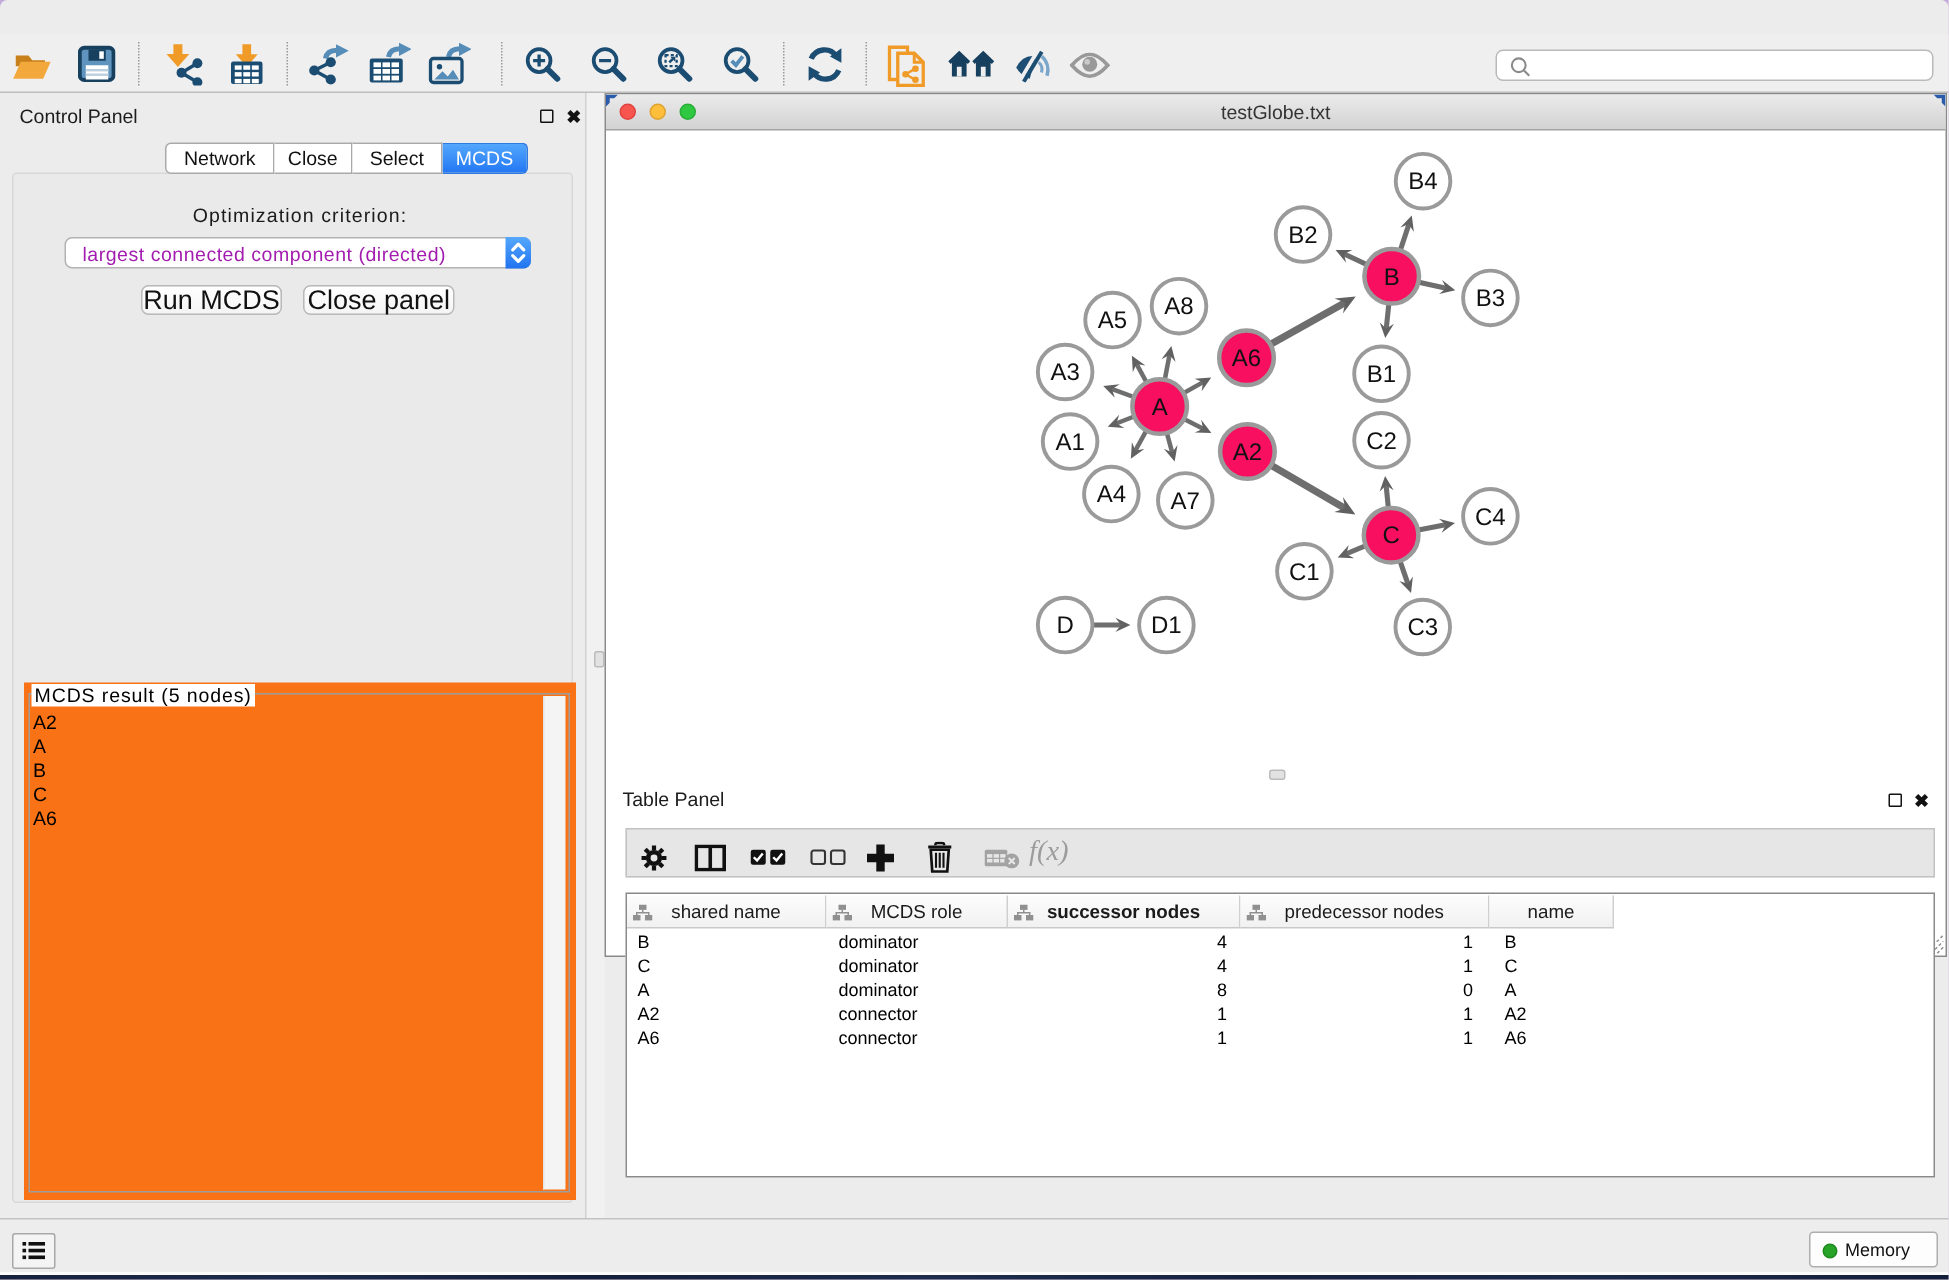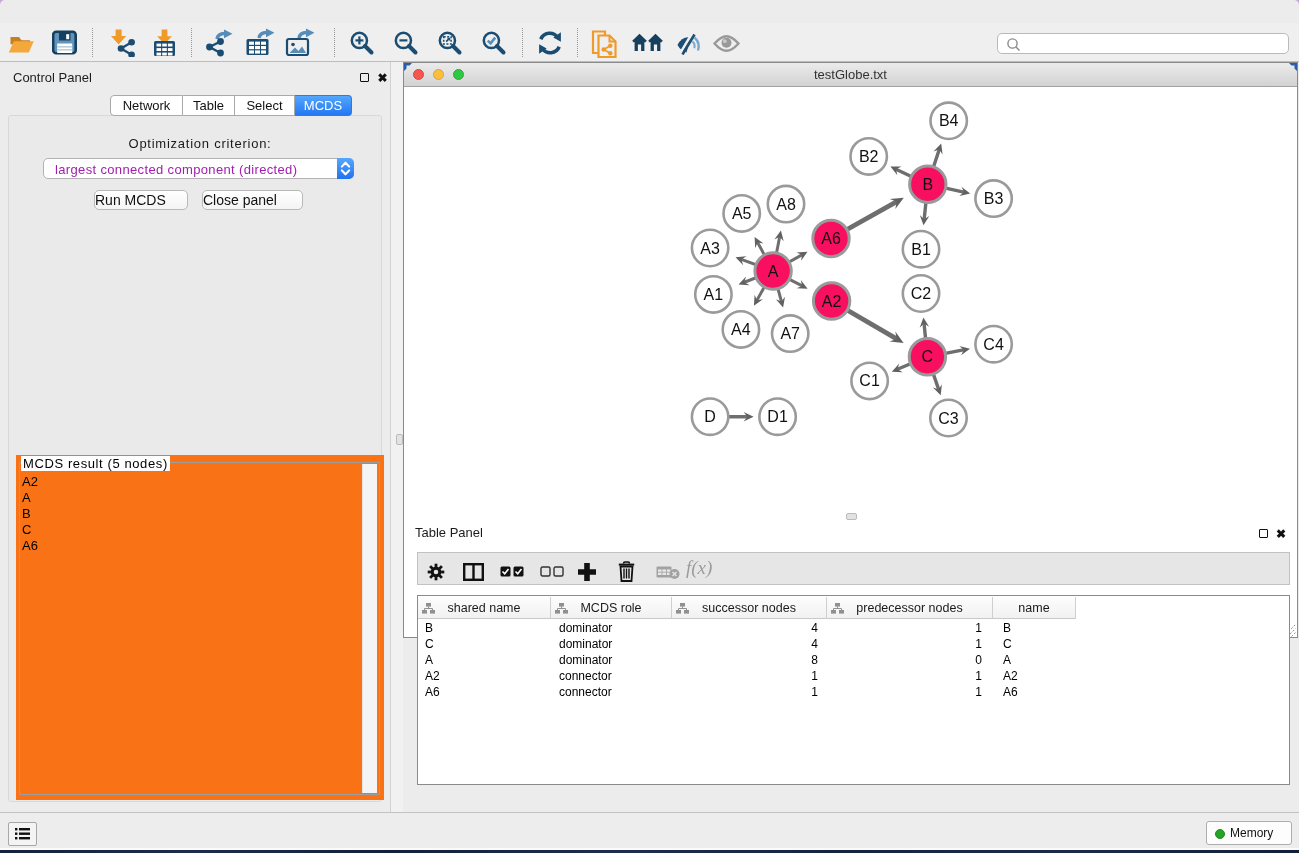--- a/index.html
+++ b/index.html
@@ -27,21 +27,21 @@
 #cp-tabs .tab:first-child { border-left:1px solid #a9a9a9; border-radius:4px 0 0 4px; }
 #cp-tabs .tab:last-child { border-radius:0 4px 4px 0; }
 #cp-tabs .tab.sel { background:linear-gradient(#53a7fd,#2377f3); color:#fff; border-color:#2f7ae0; }
 #cp-panel { position:absolute; left:8px; top:115px; width:374px; height:687px; background:#eaeaea; border:1px solid #d8d8d8; border-radius:3px; }
 #optlabel { position:absolute; left:0; width:374px; top:136px; text-align:center; font-size:13px; letter-spacing:0.75px; color:#1a1a1a; }
 #dropdown { position:absolute; left:43px; top:158px; width:311px; height:21px; background:#fff; border:1px solid #b3b3b3; border-radius:5px; }
 #dropdown .txt { position:absolute; left:11px; top:3px; font-size:13px; letter-spacing:0.35px; color:#a21caf; }
 #dropdown .btn { position:absolute; right:-1px; top:-1px; width:17px; height:21px; border-radius:0 5px 5px 0;
   background:linear-gradient(#55a8fd,#2173f0); }
 .macbtn { position:absolute; height:20px; background:linear-gradient(#ffffff,#f4f4f4); border:1px solid #b9b9b9; border-radius:5px;
-  font-size:14px; color:#111; line-height:18px; }
+  font-size:18px; color:#111; text-align:center; line-height:18px; }
 
 #mcds-white { position:absolute; left:16px; top:455px; width:368px; height:345px; background:#f97316; }
 #mcds-box { position:absolute; left:3px; top:7px; width:361px; height:333px; border:1px solid #9d9d9d; }
 #mcds-title { position:absolute; left:5px; top:1px; font-size:13px; letter-spacing:0.6px; color:#000; background:#fff; padding:0 2px; }
 #mcds-list { position:absolute; left:6px; top:19px; font-size:13px; color:#000; line-height:16px; }
 #mcds-scroll { position:absolute; right:2px; top:1px; width:15px; height:329px; background:#f4f4f4; border-left:1px solid #e3e3e3; }
 
 #vdivider { position:absolute; left:390px; top:62px; width:13px; height:750px; background:#f1f1f1; border-left:1px solid #d2d2d2; }
 #vgrip { position:absolute; left:396px; top:434px; width:7px; height:11px; background:#e2e2e2; border:1px solid #bbb; border-radius:2px; }
 
@@ -231,21 +231,21 @@
         </svg>
       </div>
   </div>
 
   <div id="cp-title">Control Panel</div>
   <div class="winbtn-sq" style="left:359.5px; top:73px;"></div>
   <div class="winbtn-x" style="left:377.5px; top:71px;">✖</div>
   <div id="cp-panel"></div>
   <div id="cp-tabs">
     <div class="tab" style="width:73px;">Network</div>
-    <div class="tab" style="width:52px;">Table</div>
+    <div class="tab" style="width:52px;">Close</div>
     <div class="tab" style="width:60px;">Select</div>
     <div class="tab sel" style="width:57px;">MCDS</div>
   </div>
   <div id="optlabel" style="left:13px;">Optimization criterion:</div>
   <div id="dropdown">
     <div class="txt">largest connected component (directed)</div>
     <div class="btn"><svg width="17" height="21" viewBox="0 0 17 21">
           <g fill="none" stroke="#fff" stroke-width="2.1" stroke-linecap="round" stroke-linejoin="round">
             <path d="M4.8 8.6 L8.5 4.7 L12.2 8.6"></path>
             <path d="M4.8 12.4 L8.5 16.3 L12.2 12.4"></path>
@@ -455,21 +455,21 @@
         <svg width="13" height="11" viewBox="0 0 13 11" style="position:absolute; left:4px; top:6px;">
           <g fill="#909090">
             <rect x="4" y="0" width="5" height="3.6"></rect>
             <rect x="0" y="7" width="5" height="3.6"></rect>
             <rect x="8" y="7" width="5" height="3.6"></rect>
           </g>
           <path d="M6.5 3.6 V5.5 M2.5 7 V5.5 H10.5 V7" fill="none" stroke="#909090" stroke-width="1"></path>
         </svg>
         <div class="lbl">MCDS role</div>
       </div>
-<div class="th" style="left:254px; width:155px;">
+<div class="th" style="left:254px; width:155px;font-weight:bold;">
         <svg width="13" height="11" viewBox="0 0 13 11" style="position:absolute; left:4px; top:6px;">
           <g fill="#909090">
             <rect x="4" y="0" width="5" height="3.6"></rect>
             <rect x="0" y="7" width="5" height="3.6"></rect>
             <rect x="8" y="7" width="5" height="3.6"></rect>
           </g>
           <path d="M6.5 3.6 V5.5 M2.5 7 V5.5 H10.5 V7" fill="none" stroke="#909090" stroke-width="1"></path>
         </svg>
         <div class="lbl">successor nodes</div>
       </div>

